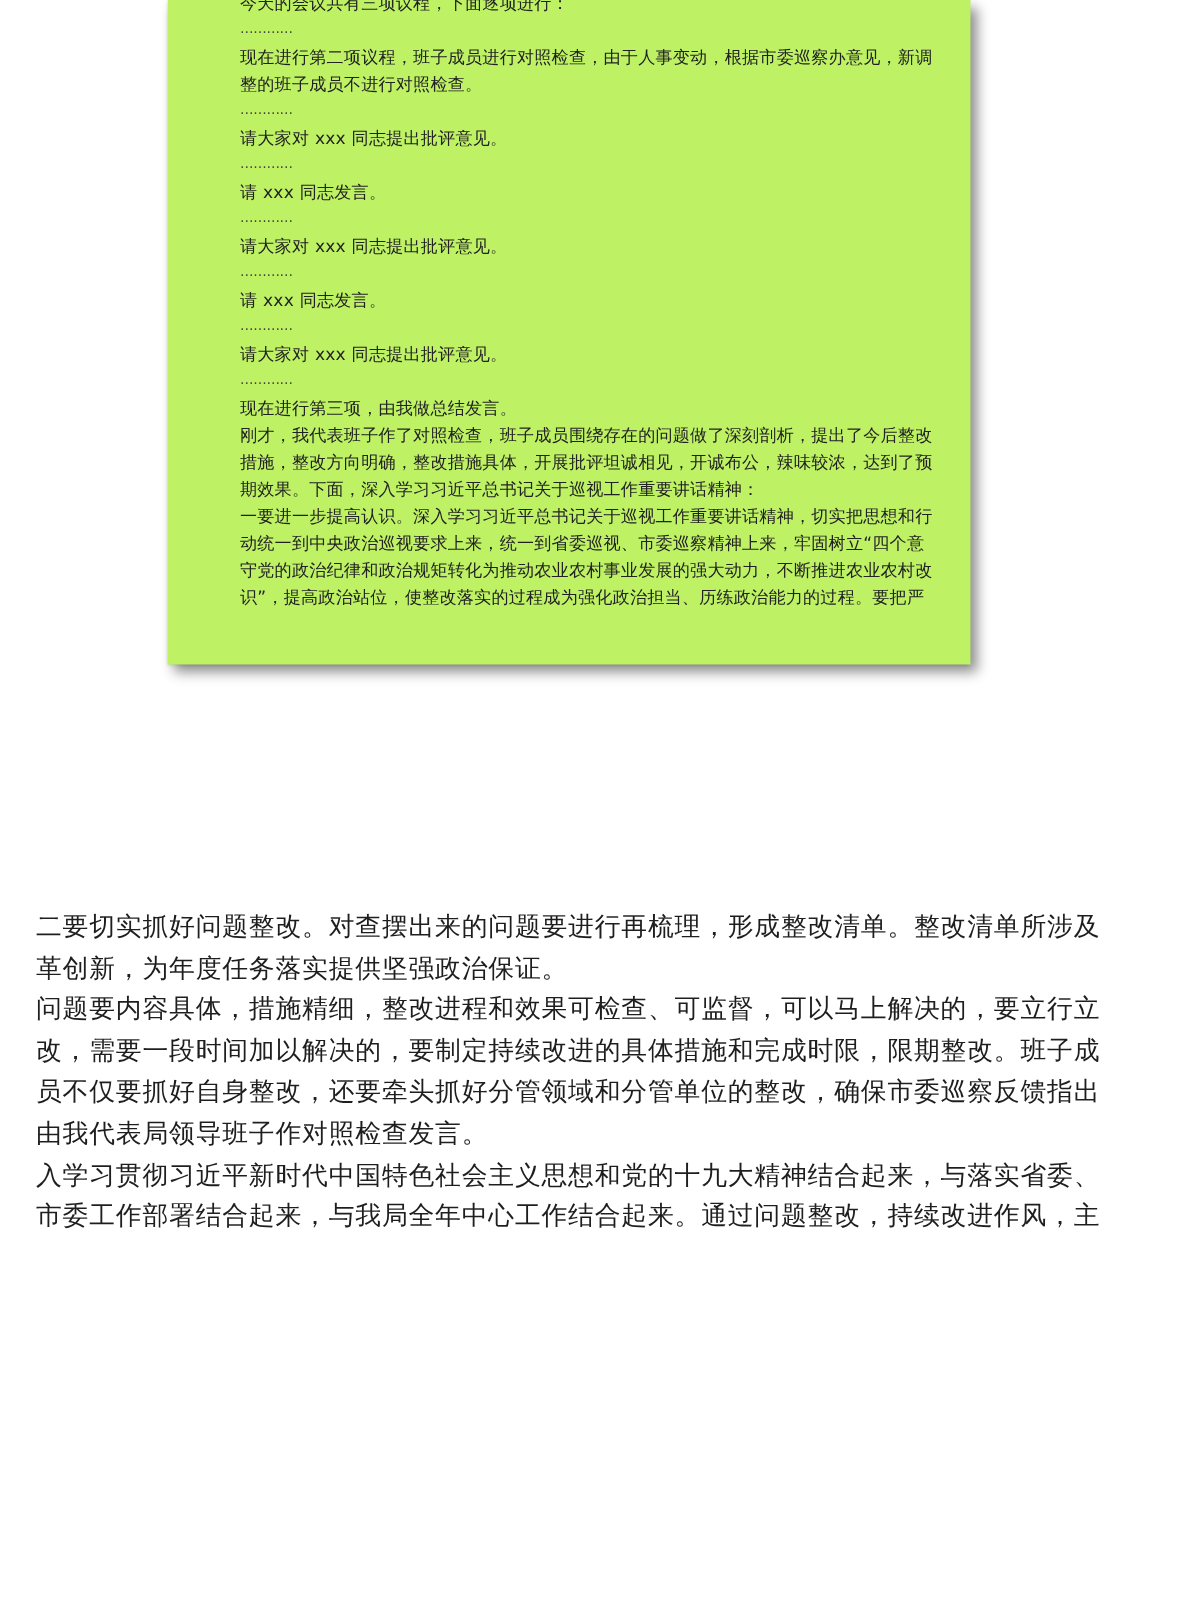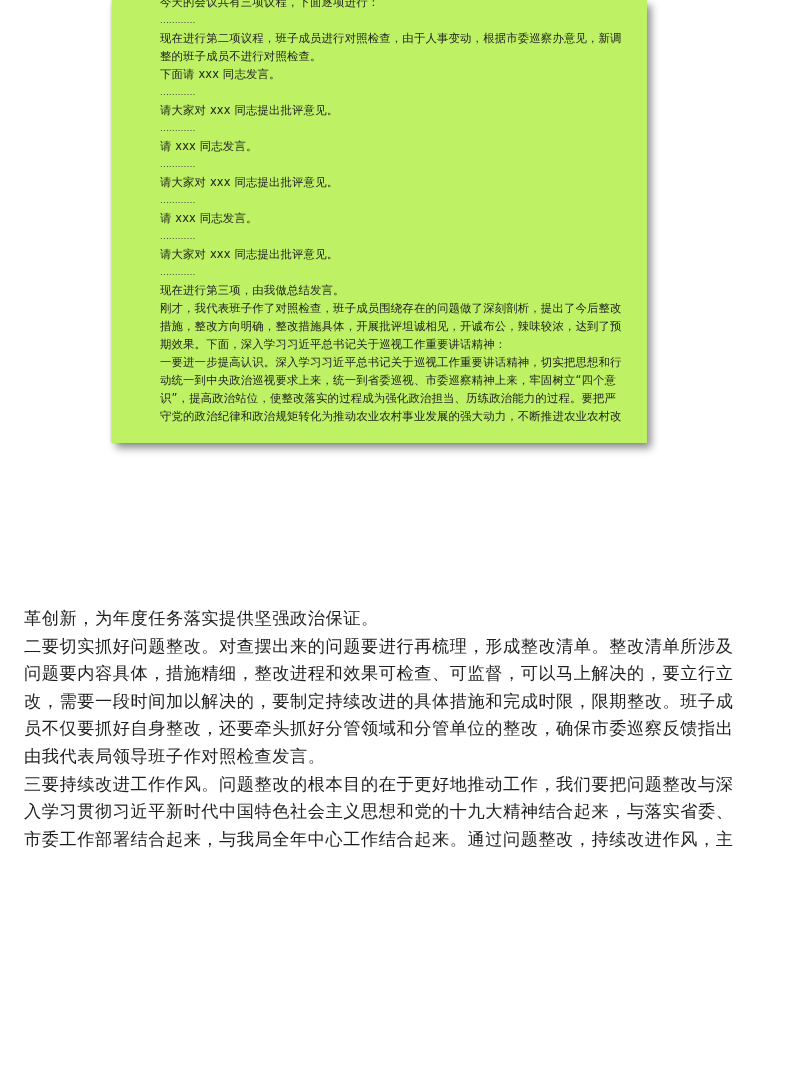--- a/index.html
+++ b/index.html
@@ -64,46 +64,44 @@
 </style>
 </head>
 <body>
 
 <div class="page-preview">
   <div class="page-lines">
     <div class="pline">今天的会议共有三项议程，下面逐项进行：</div>
     <div class="pline dots">…………</div>
     <div class="pline">现在进行第二项议程，班子成员进行对照检查，由于人事变动，根据市委巡察办意见，新调</div>
     <div class="pline">整的班子成员不进行对照检查。</div>
-    <div class="pline">下面请 xxx 同志发言。</div>
     <div class="pline dots">…………</div>
     <div class="pline">请大家对 xxx 同志提出批评意见。</div>
     <div class="pline dots">…………</div>
     <div class="pline">请 xxx 同志发言。</div>
     <div class="pline dots">…………</div>
     <div class="pline">请大家对 xxx 同志提出批评意见。</div>
     <div class="pline dots">…………</div>
     <div class="pline">请 xxx 同志发言。</div>
     <div class="pline dots">…………</div>
     <div class="pline">请大家对 xxx 同志提出批评意见。</div>
     <div class="pline dots">…………</div>
     <div class="pline">现在进行第三项，由我做总结发言。</div>
     <div class="pline">刚才，我代表班子作了对照检查，班子成员围绕存在的问题做了深刻剖析，提出了今后整改</div>
     <div class="pline">措施，整改方向明确，整改措施具体，开展批评坦诚相见，开诚布公，辣味较浓，达到了预</div>
     <div class="pline">期效果。下面，深入学习习近平总书记关于巡视工作重要讲话精神：</div>
     <div class="pline">一要进一步提高认识。深入学习习近平总书记关于巡视工作重要讲话精神，切实把思想和行</div>
     <div class="pline">动统一到中央政治巡视要求上来，统一到省委巡视、市委巡察精神上来，牢固树立“四个意</div>
+    <div class="pline">守党的政治纪律和政治规矩转化为推动农业农村事业发展的强大动力，不断推进农业农村改</div>
     <div class="pline">识”，提高政治站位，使整改落实的过程成为强化政治担当、历练政治能力的过程。要把严</div>
-    <div class="pline">守党的政治纪律和政治规矩转化为推动农业农村事业发展的强大动力，不断推进农业农村改</div>
   </div>
 </div>
 
 <div class="main-text">
+  <div class="mline">二要切实抓好问题整改。对查摆出来的问题要进行再梳理，形成整改清单。整改清单所涉及</div>
   <div class="mline">革创新，为年度任务落实提供坚强政治保证。</div>
-  <div class="mline">二要切实抓好问题整改。对查摆出来的问题要进行再梳理，形成整改清单。整改清单所涉及</div>
   <div class="mline">问题要内容具体，措施精细，整改进程和效果可检查、可监督，可以马上解决的，要立行立</div>
   <div class="mline">改，需要一段时间加以解决的，要制定持续改进的具体措施和完成时限，限期整改。班子成</div>
   <div class="mline">员不仅要抓好自身整改，还要牵头抓好分管领域和分管单位的整改，确保市委巡察反馈指出</div>
   <div class="mline">由我代表局领导班子作对照检查发言。</div>
-  <div class="mline">三要持续改进工作作风。问题整改的根本目的在于更好地推动工作，我们要把问题整改与深</div>
   <div class="mline">入学习贯彻习近平新时代中国特色社会主义思想和党的十九大精神结合起来，与落实省委、</div>
   <div class="mline">市委工作部署结合起来，与我局全年中心工作结合起来。通过问题整改，持续改进作风，主</div>
 </div>
 
 </body></html>

